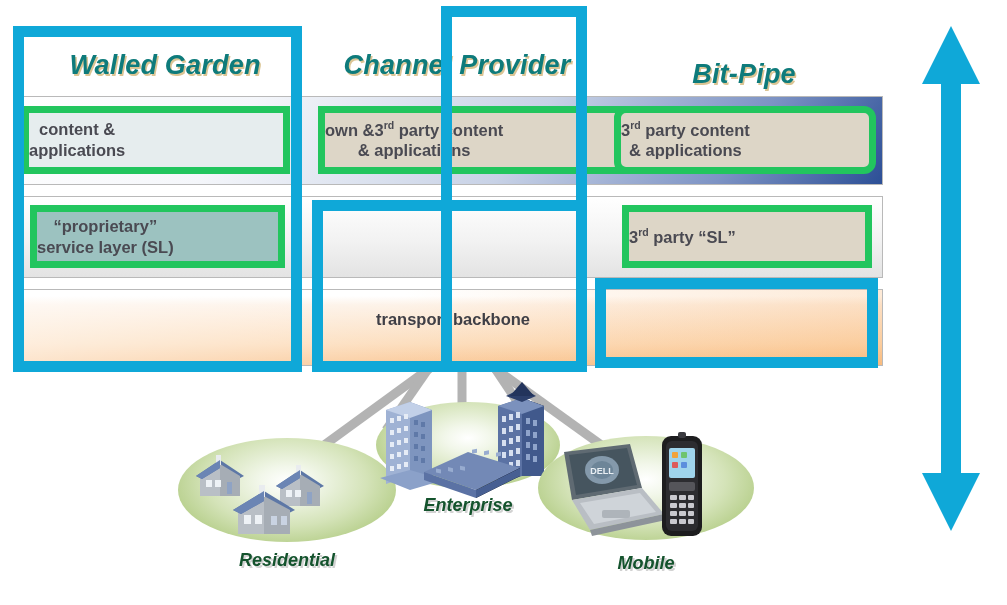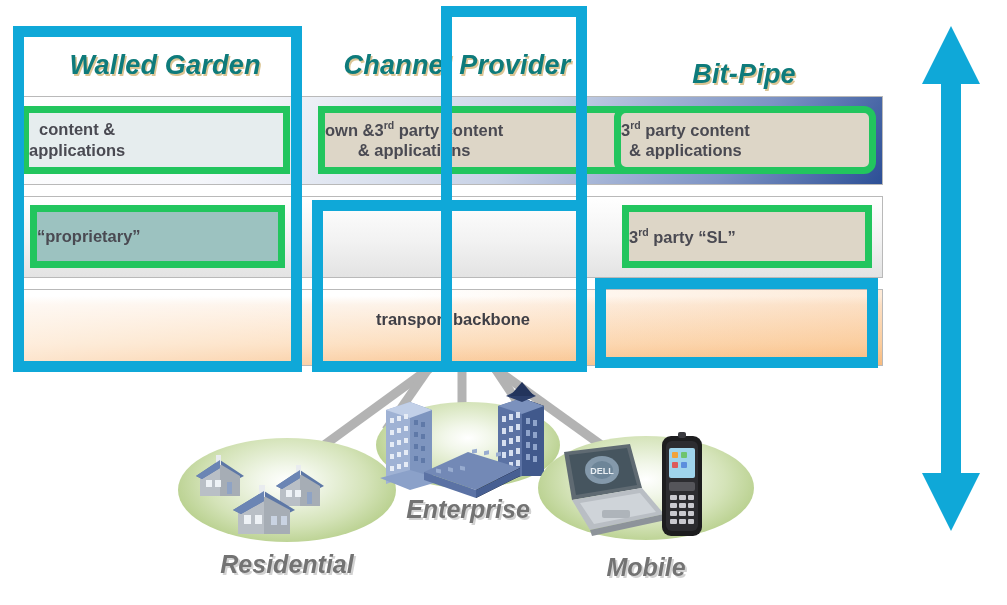--- a/index.html
+++ b/index.html
@@ -92,22 +92,22 @@
   #cluster { position: absolute; left: 0; top: 350px; width: 1007px; height: 255px; }
   .ellipse {
     position: absolute; border-radius: 50%;
     background: radial-gradient(ellipse at 50% 42%, #ffffff 0%, #f2f7ea 18%, #d4e3b8 52%, #aec97e 84%, #9dbd6d 100%);
   }
   #ell-res  { left: 178px; top: 88px;  width: 218px; height: 104px; }
   #ell-ent  { left: 376px; top: 52px;  width: 184px; height: 86px; }
   #ell-mob  { left: 538px; top: 86px;  width: 216px; height: 104px; }
   .cluster-label {
     position: absolute;
-    font-style: italic; font-weight: 700; font-size: 25px;
-    color: #737373;
+    font-style: italic; font-weight: 700; font-size: 18px;
+    color: #14532d;
     text-shadow: 2px 2px 0 rgba(180,180,180,.6);
     white-space: nowrap; text-align: center;
   }
   #lbl-res { left: 178px; top: 200px; width: 218px; }
   #lbl-ent { left: 366px; top: 145px; width: 204px; }
   #lbl-mob { left: 538px; top: 203px; width: 216px; }
 </style>
 </head>
 <body>
 
@@ -146,20 +146,21 @@
   <div class="cell" id="cell-bp-content">
     <span>
       <span>3</span><sup>rd</sup><span> party content</span><br>
       <span>&amp; applications</span>
     </span>
   </div>
 
   <div class="cell" id="cell-wg-sl">
     <span>
       <span>“proprietary”</span><br>
+      <span>service layer (SL)</span>
     </span>
   </div>
   <div class="cell" id="cell-bp-sl">
     <span>
       <span>3</span><sup>rd</sup><span> party “SL”</span>
     </span>
   </div>
 
   <div id="transport-label">transport backbone</div>
 

